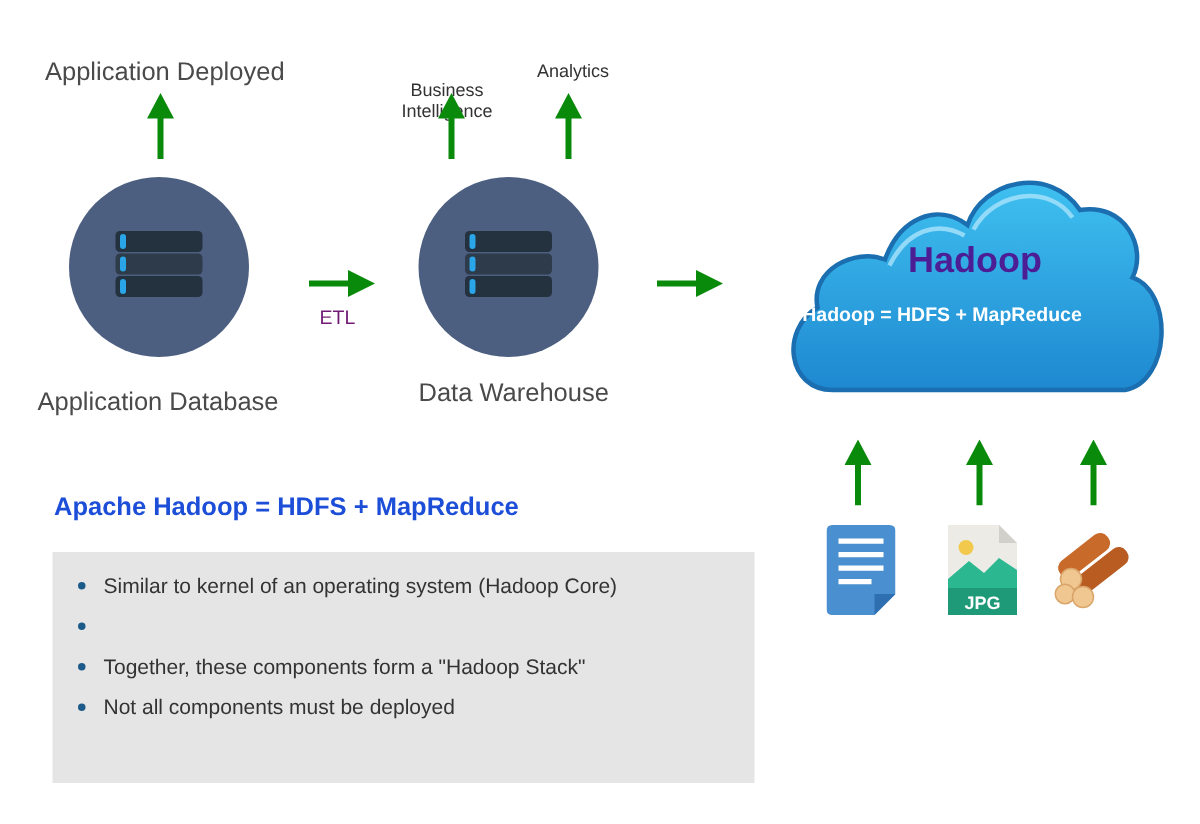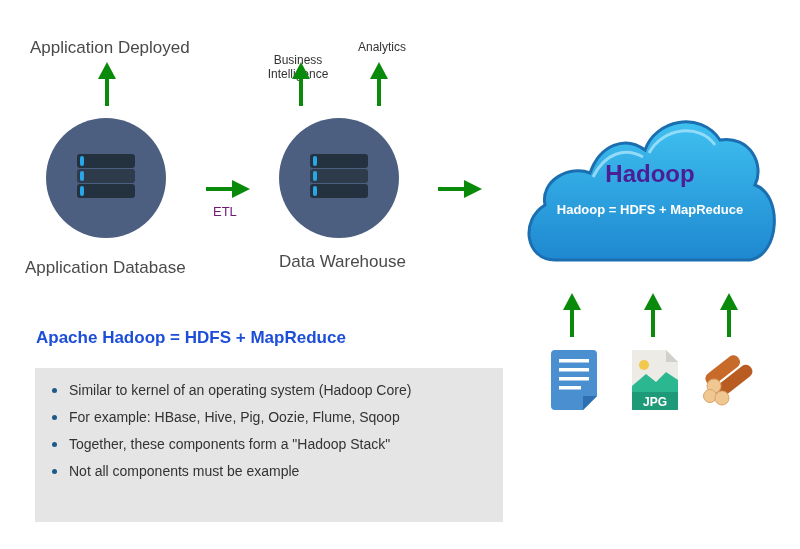--- a/index.html
+++ b/index.html
@@ -91,21 +91,21 @@
     <linearGradient id="cg" x1="0" y1="0" x2="0" y2="1">
       <stop offset="0" stop-color="#3fc0f0"></stop>
       <stop offset="1" stop-color="#1e88d0"></stop>
     </linearGradient>
   </defs>
   <path d="M40,155 C10,155 5,115 30,100 C25,75 55,60 75,68 C85,40 110,30 130,45
            C140,15 185,5 205,35 C235,30 250,60 240,80 C268,90 265,150 235,155 Z" fill="url(#cg)" stroke="#1b6fb0" stroke-width="3"></path>
   <path d="M78,72 C90,48 110,42 128,52 M134,48 C148,22 185,18 200,40" fill="none" stroke="#a9e4fb" stroke-width="3" opacity="0.8"></path>
 </svg>
 <div class="abs cloud-title" style="left:560px;top:160px;width:180px;">Hadoop</div>
-<div class="abs cloud-sub" style="left:530px;top:202px;width:240px;text-align:center;">Hadoop = HDFS + MapReduce</div>
+<div class="abs cloud-sub" style="left:508px;top:202px;width:240px;text-align:center;">Hadoop = HDFS + MapReduce</div>
 
 <svg class="abs" style="left:563px;top:293px;" width="18" height="44">
   <polygon points="9,0 18,17 0,17" fill="#0a8a0a"></polygon>
     <rect x="7" y="16" width="4" height="28" fill="#0a8a0a"></rect>
 </svg>
 <svg class="abs" style="left:644px;top:293px;" width="18" height="44">
   <polygon points="9,0 18,17 0,17" fill="#0a8a0a"></polygon>
     <rect x="7" y="16" width="4" height="28" fill="#0a8a0a"></rect>
 </svg>
 <svg class="abs" style="left:720px;top:293px;" width="18" height="44">
@@ -138,17 +138,17 @@
   </g>
   <circle cx="14" cy="34" r="7" fill="#f0c790" stroke="#d9a56a" stroke-width="1"></circle>
   <circle cx="10" cy="44" r="6.5" fill="#f0c790" stroke="#d9a56a" stroke-width="1"></circle>
   <circle cx="22" cy="46" r="7" fill="#f0c790" stroke="#d9a56a" stroke-width="1"></circle>
 </svg>
 
 <div class="abs title-blue" style="left:36px;top:328px;">Apache Hadoop = HDFS + MapReduce</div>
 <div class="abs bullet-box" style="left:35px;top:368px;width:468px;height:154px;">
   <ul style="padding-top:9px;">
     <li><span class="dot"></span><span>Similar to kernel of an operating system (Hadoop Core)</span></li>
-    <li><span class="dot"></span><span>For example: HBase, Hive, Pig, Oozie, Flume, Sqoop</span></li>
+    <li><span class="dot"></span></li>
     <li><span class="dot"></span><span>Together, these components form a "Hadoop Stack"</span></li>
-    <li><span class="dot"></span><span>Not all components must be example</span></li>
+    <li><span class="dot"></span><span>Not all components must be deployed</span></li>
   </ul>
 </div>
 
 </body></html>

